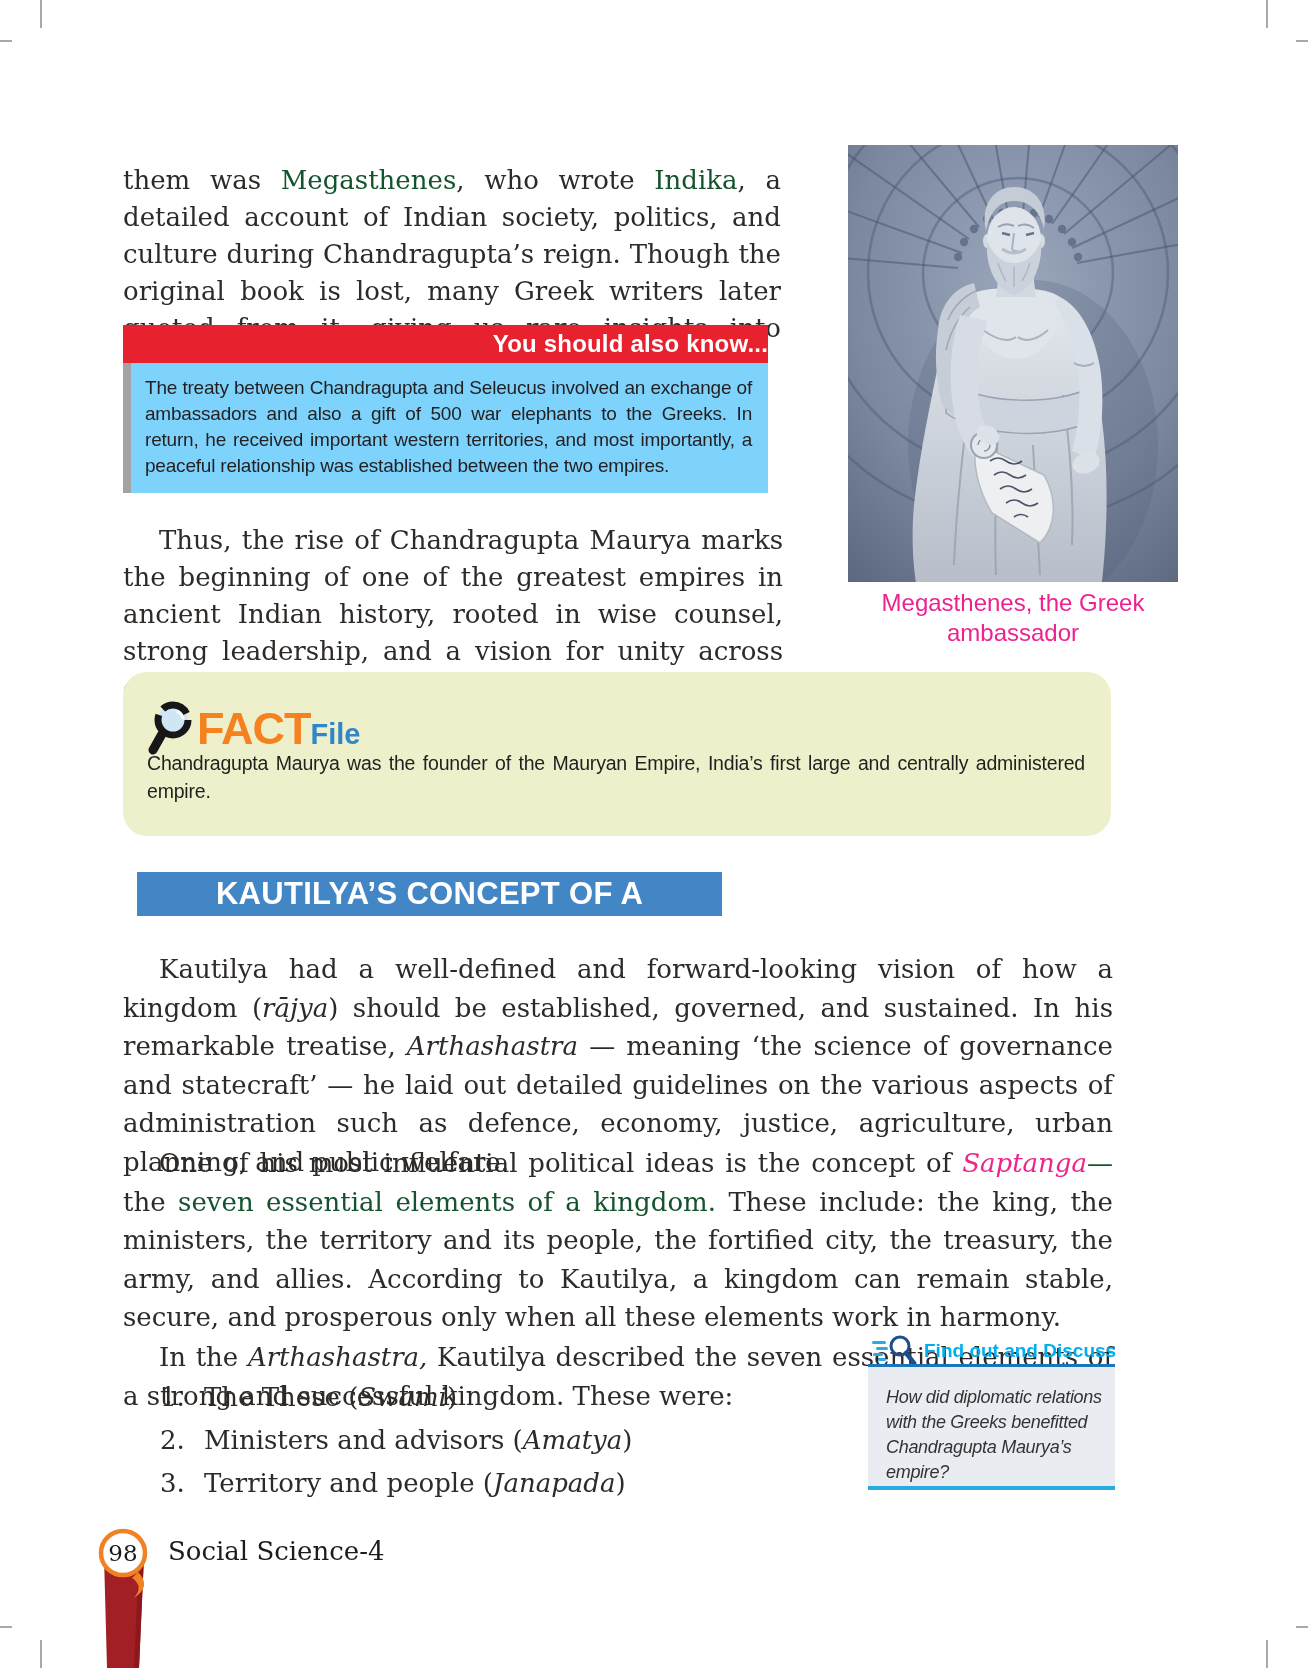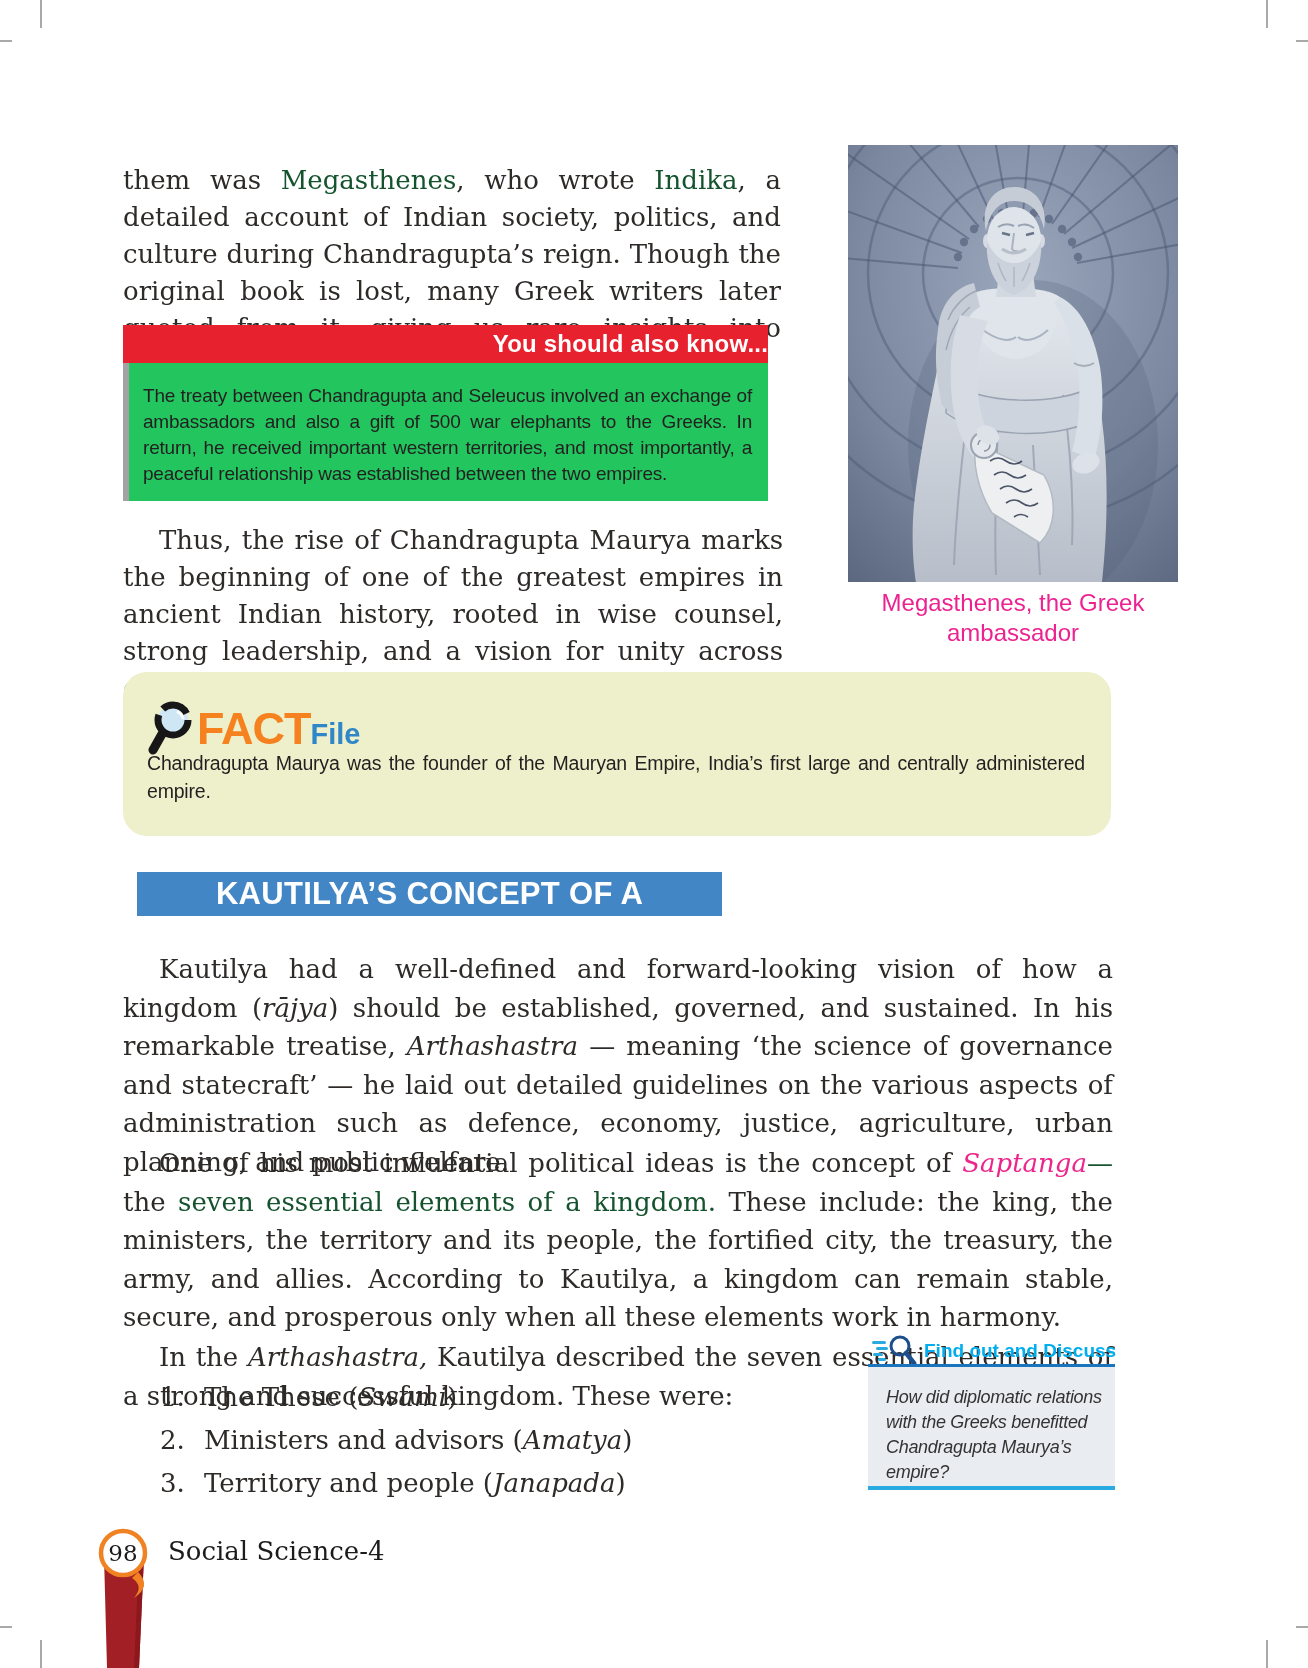--- a/index.html
+++ b/index.html
@@ -15,21 +15,21 @@
   .seg-pinki{color:#ec268b;font-style:italic;}
   
   .figure{position:absolute;left:848px;top:145px;width:330px;}
   .figure svg{display:block;}
   .caption{position:absolute;left:848px;top:588px;width:330px;text-align:center;
            font-family:"Liberation Sans",sans-serif;font-size:24px;line-height:30px;color:#ed2290;}
   
   .know{position:absolute;left:123px;top:325px;width:645px;}
   .know-head{background:#e8212e;color:#ffffff;font-family:"Liberation Sans",sans-serif;
              font-weight:bold;font-size:24px;line-height:38px;text-align:right;letter-spacing:.2px;}
-  .know-body{background:#22c55e;border-left:6px solid #a3a3a3;padding:20px 16px 14px 14px;
+  .know-body{background:#7dd3fc;border-left:8px solid #a3a3a3;padding:12px 16px 14px 14px;
              font-family:"Liberation Sans",sans-serif;font-size:19px;line-height:26px;
              letter-spacing:-0.2px;text-align:justify;color:#231f20;}
   
   .thus{position:absolute;left:123px;top:496px;width:660px;font-size:26px;line-height:37px;
         text-align:justify;text-indent:36px;}
   
   .fact{position:absolute;left:123px;top:672px;width:988px;height:164px;background:#eef0cb;
         border-radius:24px;box-sizing:border-box;padding:14px 26px 0 24px;}
   .fact-title{display:flex;align-items:baseline;gap:0;height:60px;}
   .fact-title svg{position:relative;top:12px;}

